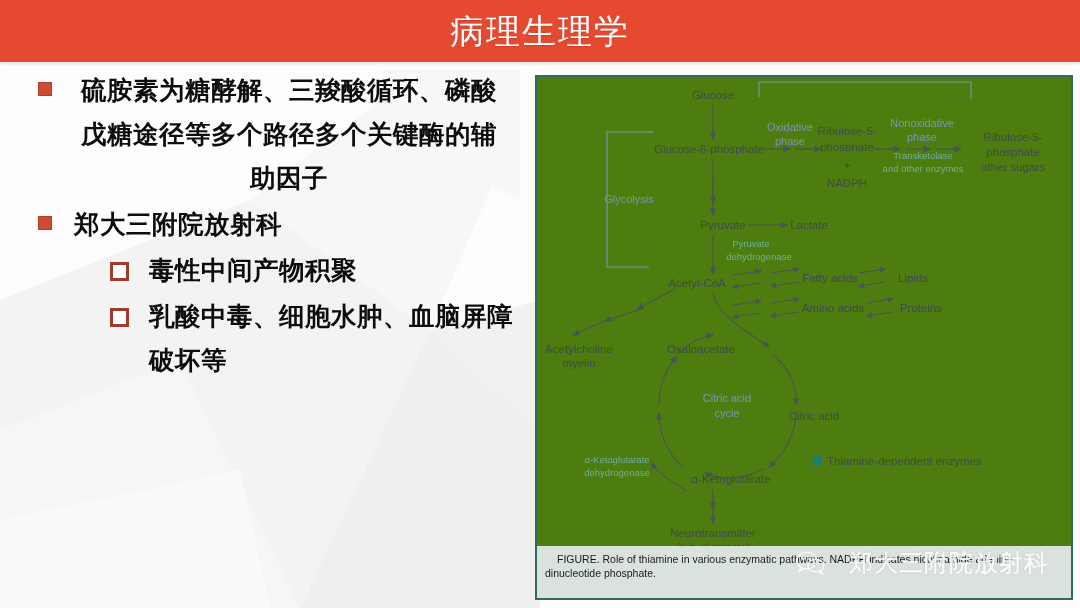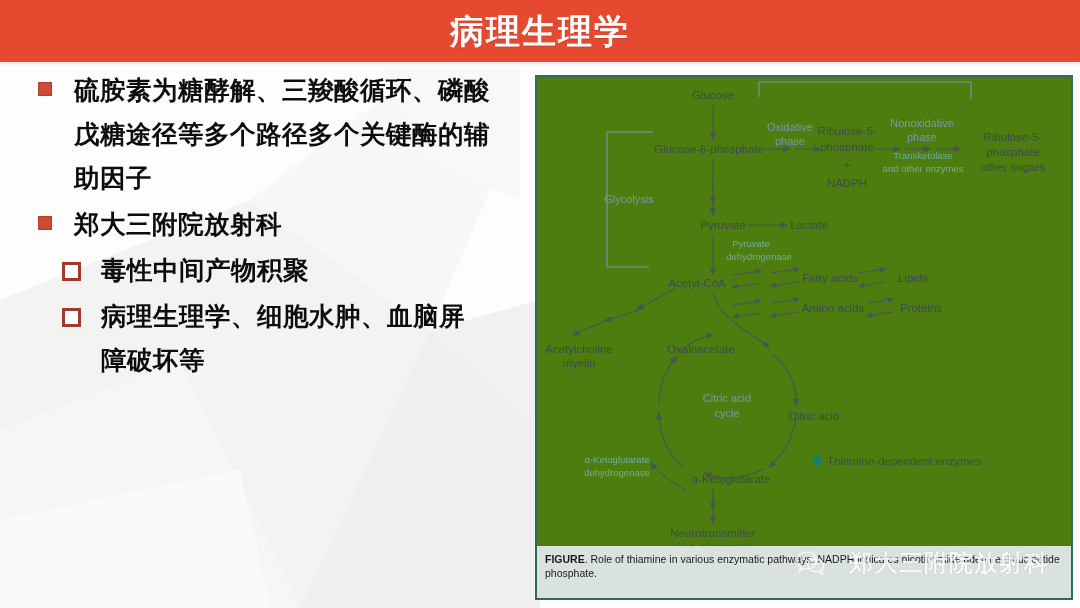--- a/index.html
+++ b/index.html
@@ -16,51 +16,51 @@
   
   .bg-layer{position:absolute;inset:0;pointer-events:none;}
   
   .header{
     position:absolute;left:0;top:0;width:1080px;height:62px;
     background:#e5492f;
     display:flex;align-items:center;justify-content:center;
     box-shadow:0 2px 3px rgba(0,0,0,.10);
   }
   .header-title{
-    color:#ffffff;font-size:34px;font-weight:bold;letter-spacing:2px;
+    color:#ffffff;font-size:34px;font-weight:normal;letter-spacing:2px;
     line-height:1;text-shadow:0 1px 1px rgba(0,0,0,.12);
     font-family:"DejaVu Sans","Liberation Sans",sans-serif;
   }
   
   .content-left{
     position:absolute;left:0;top:68px;width:532px;height:540px;
   }
   .bullet-l1{
     display:flex;align-items:flex-start;
-    margin:0 0 2px 0;padding:0;
+    margin:0 0 2px 0;padding:0;text-align:center;
   }
   .marker-l1{
     flex:0 0 auto;width:12px;height:12px;background:#cf4a32;
     margin:14px 22px 0 38px;border:1px solid #b03f28;
   }
   .marker-l2{
     flex:0 0 auto;width:13px;height:13px;
     background:#ffffff;border:3px solid #9e3b2c;
     margin:14px 20px 0 0;
   }
   .b-text{
     font-family:"DejaVu Serif","Liberation Serif",serif;
     font-weight:bold;color:#0d0d0d;
     font-size:25.5px;line-height:44px;letter-spacing:.5px;
     max-width:430px;
   }
   .sub-list{margin:0;padding:0;}
   .bullet-l2{
     display:flex;align-items:flex-start;margin:0 0 2px 0;
-    padding-left:62px;
+    padding-left:110px;
   }
   .b2-text{
     font-family:"DejaVu Serif","Liberation Serif",serif;
     font-weight:bold;color:#0d0d0d;
     font-size:25.5px;line-height:44px;letter-spacing:.5px;
     max-width:378px;
   }
   
   .figure-panel{
     position:absolute;left:535px;top:75px;width:538px;height:525px;
@@ -69,21 +69,21 @@
   }
   .figure-svg{display:block;width:534px;height:469px;}
   .caption-box{
     position:absolute;left:0;bottom:0;width:534px;height:52px;
     background:#d9e2dd;box-sizing:border-box;padding:6px 8px 0 8px;
   }
   .caption-text{
     font-size:10.5px;line-height:14px;color:#1a1a1a;
     font-family:"Liberation Sans","DejaVu Sans",sans-serif;
   }
-  .caption-text b{font-weight:bold;}
+  .caption-text b{font-weight:normal;margin-left:12px;}
   
   .watermark{
     position:absolute;left:795px;top:542px;width:270px;height:42px;
     display:flex;align-items:center;gap:24px;pointer-events:none;
   }
   .wm-logo{width:30px;height:26px;flex:0 0 auto;}
   .wm-text{
     font-family:"DejaVu Sans","Liberation Sans",sans-serif;
     font-size:24px;font-weight:bold;color:#ffffff;
     opacity:.82;letter-spacing:1px;white-space:nowrap;
@@ -130,21 +130,21 @@
       <span class="b-text">郑大三附院放射科</span>
     </div>
 
     <div class="sub-list">
       <div class="bullet-l2">
         <span class="marker-l2"></span>
         <span class="b2-text">毒性中间产物积聚</span>
       </div>
       <div class="bullet-l2">
         <span class="marker-l2"></span>
-        <span class="b2-text">病理生理学、细胞水肿、血脑屏障破坏等</span>
+        <span class="b2-text">乳酸中毒、细胞水肿、血脑屏障破坏等</span>
       </div>
     </div>
 
   </div>
 
   <div class="figure-panel">
 
     <svg class="figure-svg" viewBox="0 0 534 469">
       <defs>
         <marker id="ah" markerWidth="7" markerHeight="7" refX="6" refY="3" orient="auto" markerUnits="strokeWidth">

